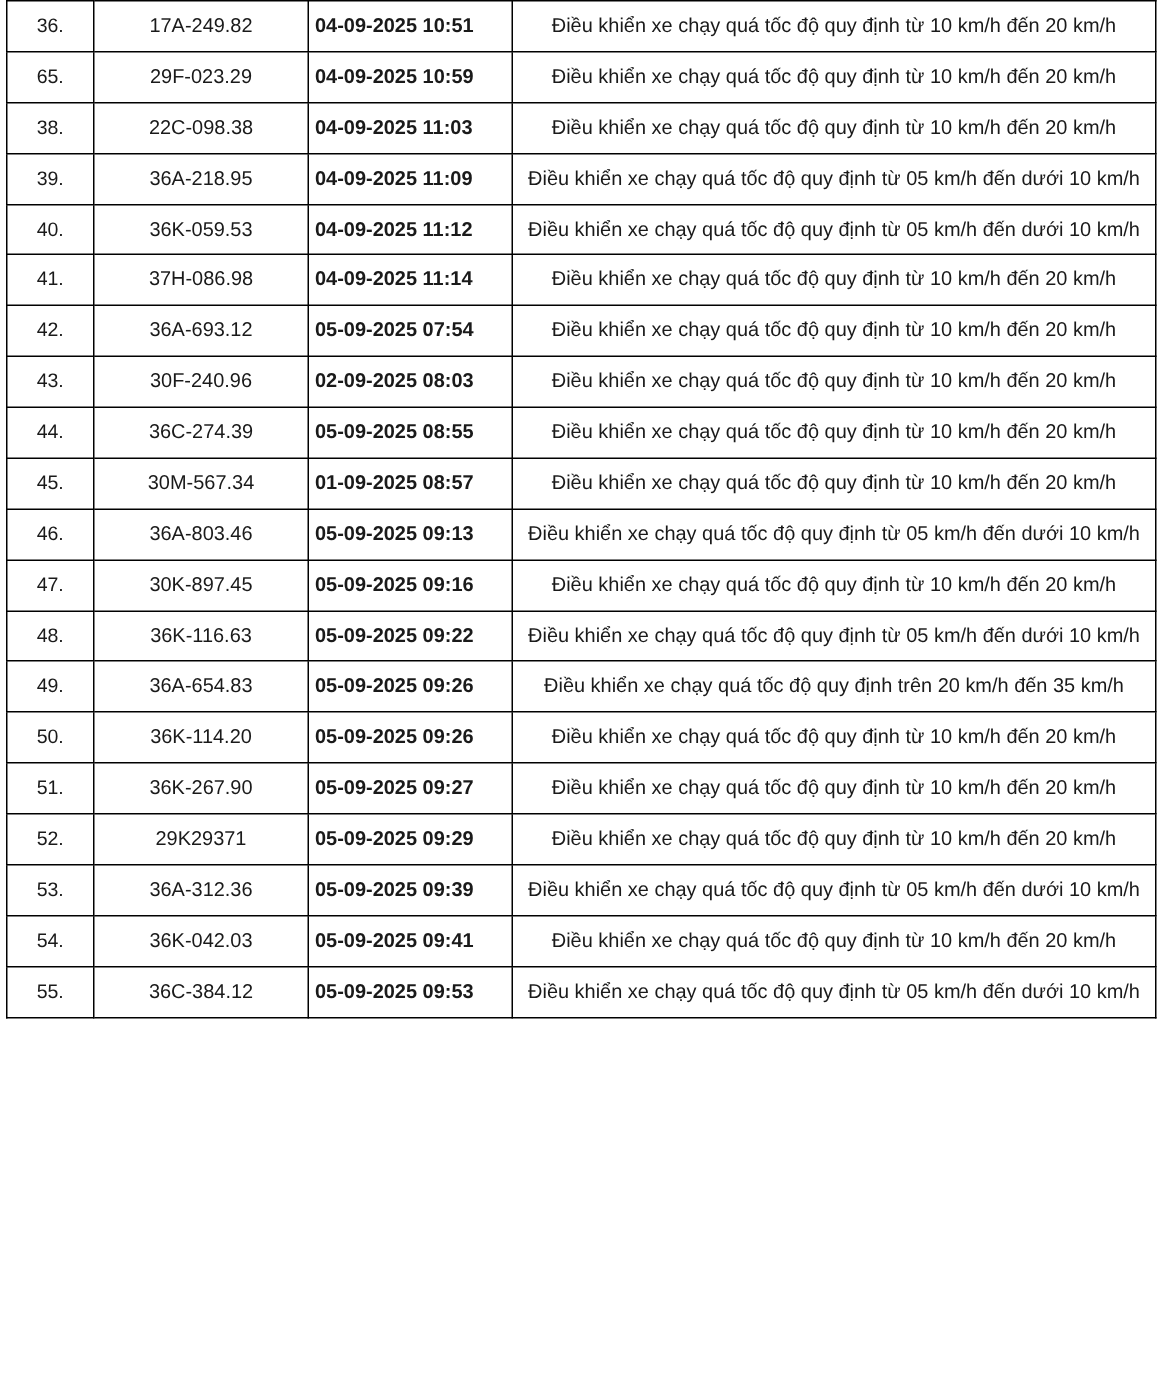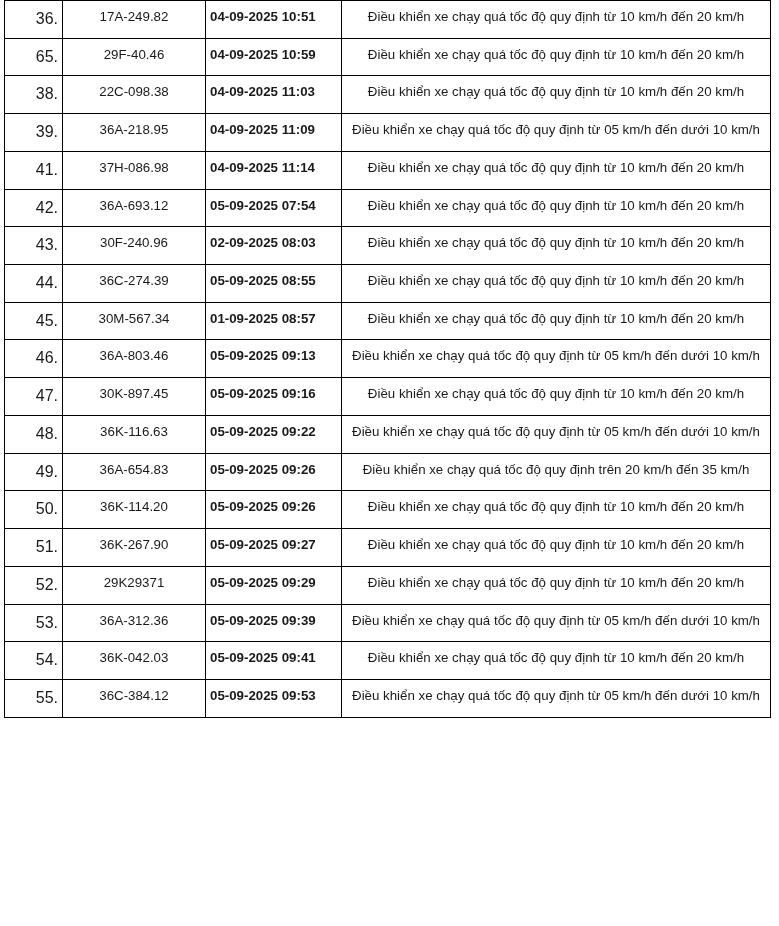--- a/index.html
+++ b/index.html
@@ -35,23 +35,23 @@
     vertical-align: top;
     padding: 7px 4px 7px 4px;
     color: #1a1a1a;
   }
   col.c-index { width: 58px; }
   col.c-plate { width: 143px; }
   col.c-time  { width: 136px; }
   col.c-desc  { width: 429px; }
 
   td.cell-index {
-    text-align: right;
+    text-align: center;
     padding-left: 11px;
-    font-size: 16px;
+    font-size: 13px;
   }
   td.cell-plate {
     text-align: center;
   }
   td.cell-time {
     text-align: left;
     font-weight: bold;
   }
   td.cell-desc {
     text-align: center;
@@ -77,34 +77,40 @@
     </colgroup>
     <tbody>
         <tr>
           <td class="cell-index">36.</td>
           <td class="cell-plate">17A-249.82</td>
           <td class="cell-time">04-09-2025 10:51</td>
           <td class="cell-desc">Điều khiển xe chạy quá tốc độ quy định từ 10 km/h đến 20 km/h</td>
         </tr>
         <tr>
           <td class="cell-index">65.</td>
-          <td class="cell-plate">29F-40.46</td>
+          <td class="cell-plate">29F-023.29</td>
           <td class="cell-time">04-09-2025 10:59</td>
           <td class="cell-desc">Điều khiển xe chạy quá tốc độ quy định từ 10 km/h đến 20 km/h</td>
         </tr>
         <tr>
           <td class="cell-index">38.</td>
           <td class="cell-plate">22C-098.38</td>
           <td class="cell-time">04-09-2025 11:03</td>
           <td class="cell-desc">Điều khiển xe chạy quá tốc độ quy định từ 10 km/h đến 20 km/h</td>
         </tr>
         <tr>
           <td class="cell-index">39.</td>
           <td class="cell-plate">36A-218.95</td>
           <td class="cell-time">04-09-2025 11:09</td>
+          <td class="cell-desc">Điều khiển xe chạy quá tốc độ quy định từ 05 km/h đến dưới 10 km/h</td>
+        </tr>
+        <tr>
+          <td class="cell-index">40.</td>
+          <td class="cell-plate">36K-059.53</td>
+          <td class="cell-time">04-09-2025 11:12</td>
           <td class="cell-desc">Điều khiển xe chạy quá tốc độ quy định từ 05 km/h đến dưới 10 km/h</td>
         </tr>
         <tr>
           <td class="cell-index">41.</td>
           <td class="cell-plate">37H-086.98</td>
           <td class="cell-time">04-09-2025 11:14</td>
           <td class="cell-desc">Điều khiển xe chạy quá tốc độ quy định từ 10 km/h đến 20 km/h</td>
         </tr>
         <tr>
           <td class="cell-index">42.</td>

